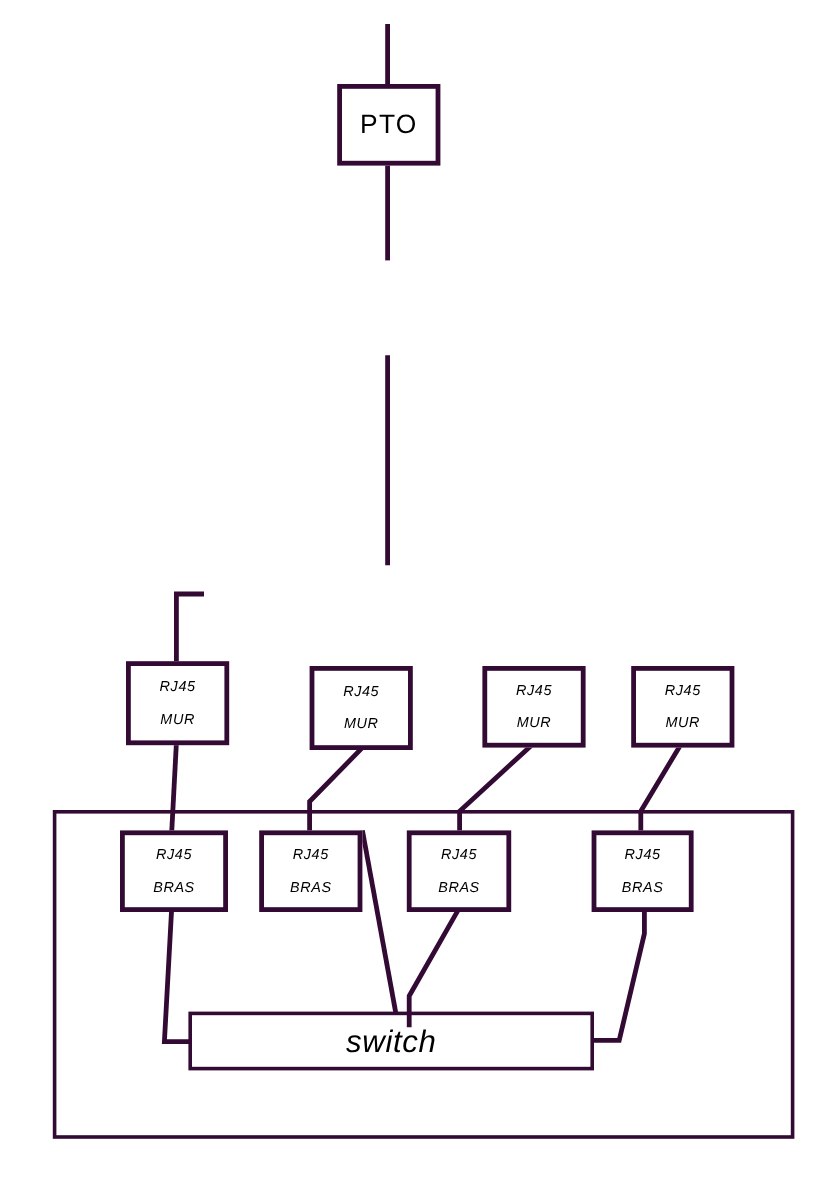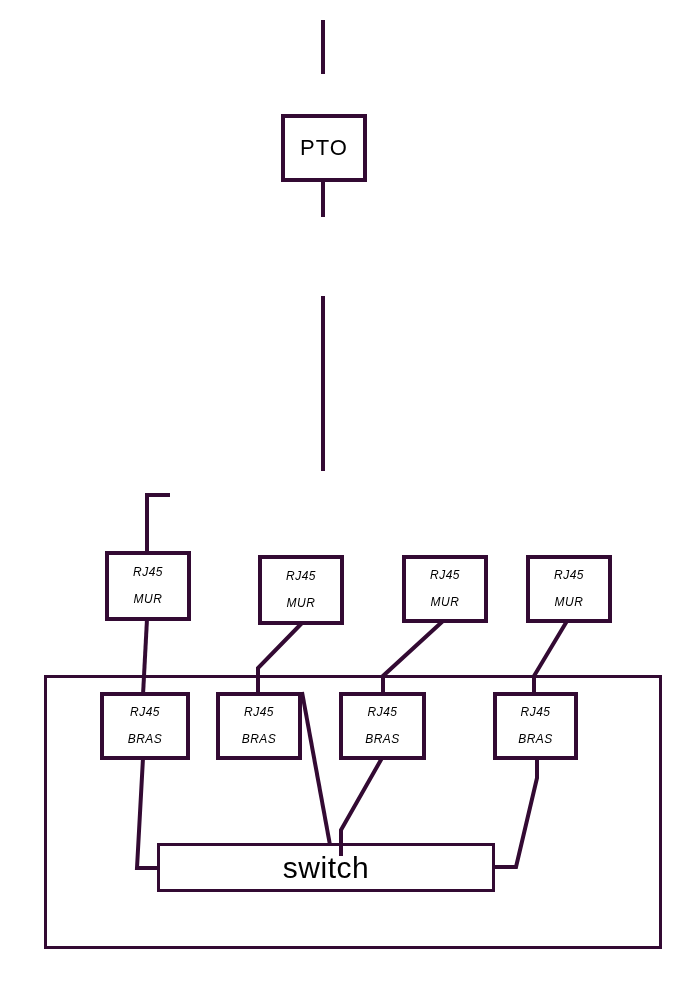--- a/index.html
+++ b/index.html
@@ -24,41 +24,41 @@
     position:absolute;box-sizing:border-box;
     background:var(--fill);
     border:4px solid var(--line);
     display:flex;flex-direction:column;
     align-items:center;justify-content:center;
     text-align:center;
     font-size:22px;letter-spacing:1px;
     line-height:26px;
   }
   .node.port{font-size:12px;letter-spacing:0.5px;line-height:27px;font-style:italic;}
-  #pto  {left:281px;top:70px; width:86px; height:68px;margin-top:44px;}
+  #pto  {left:281px;top:70px; width:86px; height:68px;}
   #ont  {left:256px;top:213px;width:136px;height:86px;}
   #boxb {left:167px;top:468px;width:313px;height:50px;border-width:3px;}
   #mur1 {left:105px;top:551px;width:86px;height:70px;}
   #mur2 {left:258px;top:555px;width:86px;height:70px;}
   #mur3 {left:402px;top:555px;width:86px;height:68px;}
   #mur4 {left:526px;top:555px;width:86px;height:68px;}
   #coffret{
     position:absolute;box-sizing:border-box;
     left:44px;top:675px;width:618px;height:274px;
     border:3px solid var(--line);
     background:transparent;
   }
   #bras1{left:100px;top:692px;width:90px;height:68px;}
   #bras2{left:216px;top:692px;width:86px;height:68px;}
   #bras3{left:339px;top:692px;width:87px;height:68px;}
   #bras4{left:493px;top:692px;width:85px;height:68px;}
   #switchbox{
     left:157px;top:843px;width:338px;height:49px;
     border-width:3px;background:transparent;
-    font-size:30px;letter-spacing:0.5px;
+    font-size:26px;letter-spacing:0.5px;font-style:italic;
   }
   #coffret-label{
     position:absolute;left:44px;top:899px;width:618px;
     text-align:center;font-size:22px;letter-spacing:0.3px;
   }
 </style>
 </head>
 <body>
 
 <div id="canvas">

